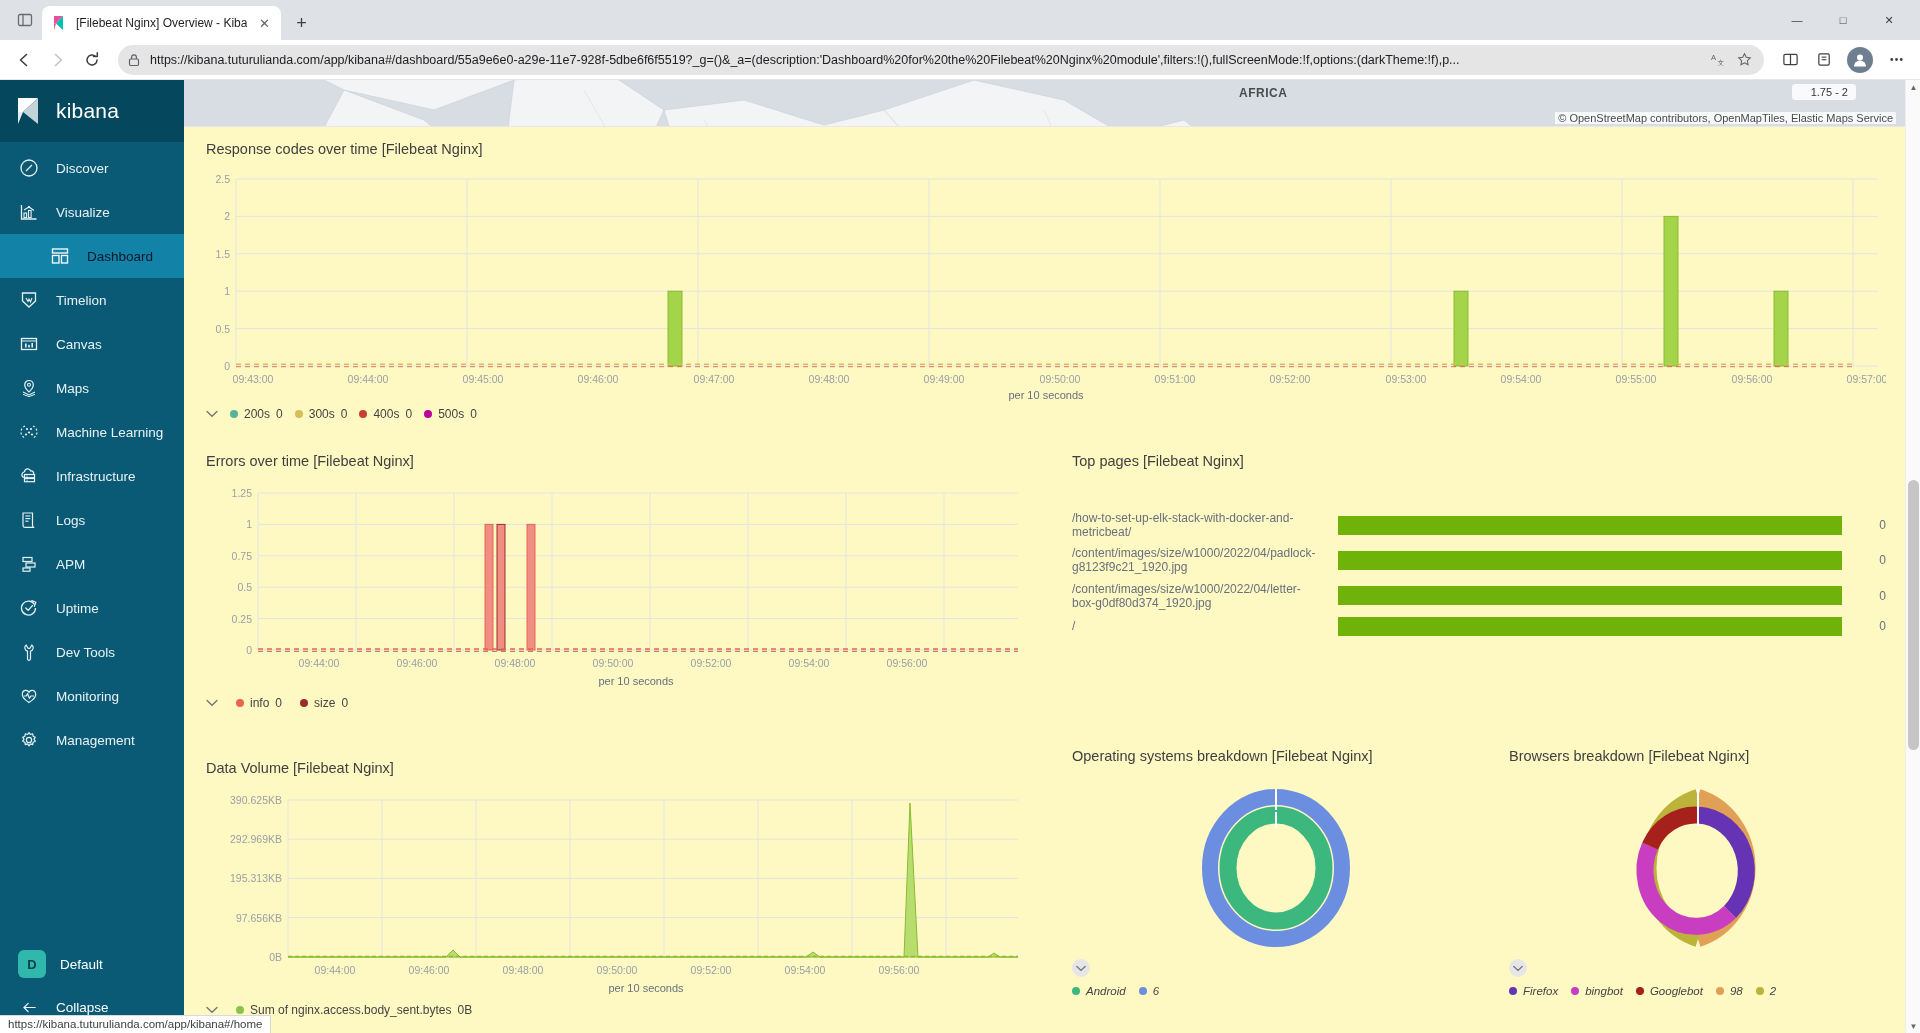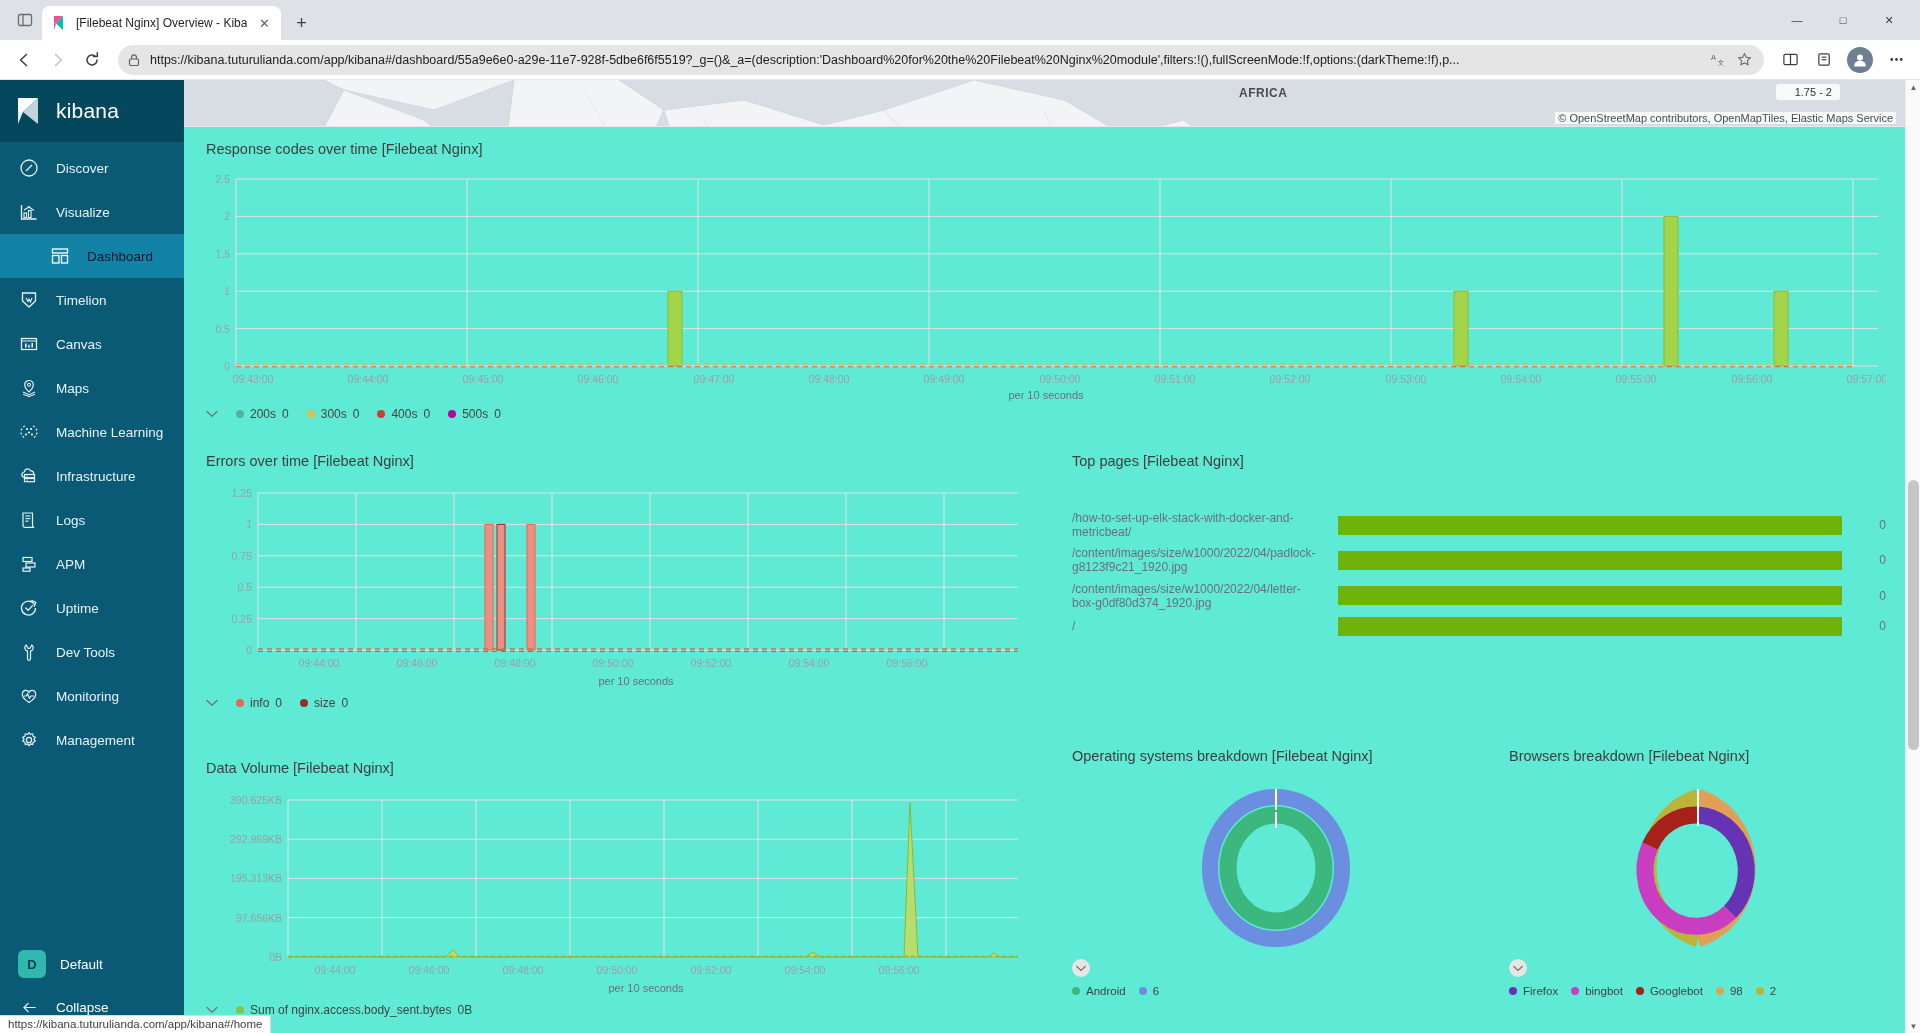--- a/index.html
+++ b/index.html
@@ -100,34 +100,34 @@
   .sb-space-badge {
     width: 28px; height: 28px; flex: 0 0 28px; border-radius: 6px; background: #2fb8ab;
     color: #0a3f4d; font-size: 13px; display: flex; align-items: center; justify-content: center;
     font-weight: 600;
   }
   .sb-collapse {
     height: 40px; display: flex; align-items: center; gap: 16px; padding-left: 18px; font-size: 13.5px;
   }
 
   
-  .content { flex: 1 1 auto; position: relative; overflow: hidden; background: #5eead4; }
+  .content { flex: 1 1 auto; position: relative; overflow: hidden; background: #fef9c3; }
 
   
   .map-strip {
     height: 47px; background: #d8dde3; position: relative; overflow: hidden;
     border-bottom: 1px solid #e8e8e8;
   }
   .map-strip svg { position: absolute; left: 0; top: -120px; }
   .map-label {
     position: absolute; left: 1055px; top: 6px; font-size: 12px; color: #4a4a4a;
     font-weight: 600; letter-spacing: .5px;
   }
   .map-legend {
-    position: absolute; right: 80px; top: 4px; background: rgba(255,255,255,.85);
+    position: absolute; right: 64px; top: 4px; background: rgba(255,255,255,.85);
     padding: 2px 8px 2px 5px; border-radius: 3px; display: flex; align-items: center; gap: 5px;
     font-size: 11px; color: #333;
   }
   .map-pin { width: 9px; height: 12px; display: block; }
   .map-attr {
     position: absolute; right: 24px; bottom: 2px; font-size: 11px; color: #4a4a4a;
     background: rgba(255,255,255,.8); padding: 0 3px;
   }
 
   
@@ -153,21 +153,21 @@
   .tp-barwrap { flex: 1 1 auto; }
   .tp-bar { height: 19px; background: #6eb20a; }
   .tp-val { width: 28px; flex: 0 0 28px; text-align: right; font-size: 12px; color: #69707d; padding-left: 8px; }
 
   .donut-sub { display: flex; }
   .donut-cell { flex: 1 1 50%; }
   .donut-chev {
     width: 18px; height: 18px; border-radius: 50%; background: #e6e6e6; color: #777;
     display: flex; align-items: center; justify-content: center; font-size: 10px;
   }
-  .donut-legend { display: flex; align-items: center; gap: 13px; font-size: 11.5px; color: #444; }
+  .donut-legend { display: flex; align-items: center; gap: 13px; font-size: 11.5px; color: #444; font-style: italic; }
 
   .axis-cap { font-size: 11px; fill: #69707d; }
   .tick-txt { font-size: 10.5px; fill: #9aa0a6; }
 
   
   .vscroll {
     position: absolute; right: 0; top: 0; width: 15px; height: 100%;
     background: #fafafa; border-left: 1px solid #ededed;
   }
   .vscroll .thumb {
@@ -568,21 +568,21 @@
             <text x="1084" y="212">09:52:00</text>
             <text x="1200" y="212">09:53:00</text>
             <text x="1315" y="212">09:54:00</text>
             <text x="1430" y="212">09:55:00</text>
             <text x="1546" y="212">09:56:00</text>
             <text x="1661" y="212">09:57:00</text>
           </g>
           <text x="840" y="228" class="axis-cap" text-anchor="middle" font-family="Liberation Sans">per 10 seconds</text>
         </svg>
 
-        <div class="legend-row" style="padding-left:0;margin-top:2px;">
+        <div class="legend-row" style="padding-left:0;margin-top:2px;gap:12px;">
           <span class="legend-chev">
             <svg width="12" height="8" viewBox="0 0 12 8">
                 <path d="M1 1.5 L6 6.3 L11 1.5" fill="none" stroke="#777" stroke-width="1.4" stroke-linecap="round"></path>
               </svg>
           </span>
           <span class="legend-item">
             <span class="dot" style="background:#54b399"></span>
             <span>200s</span>
             <span>0</span>
           </span>

